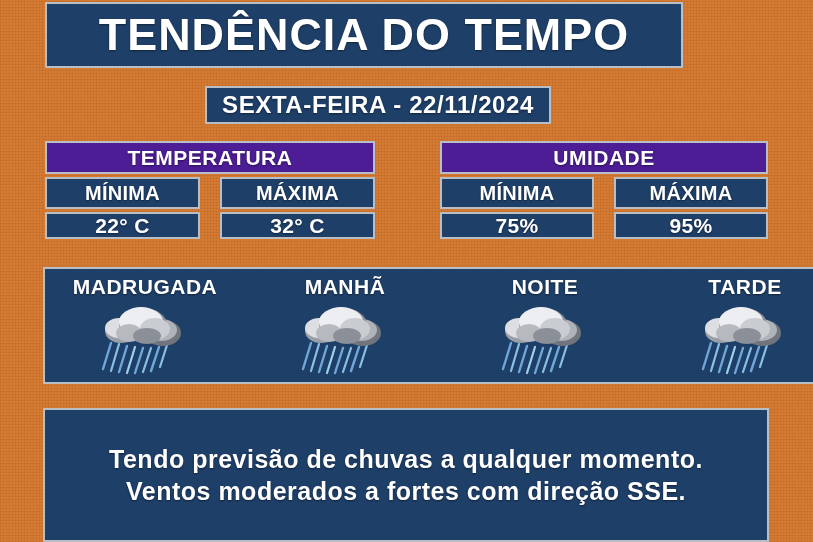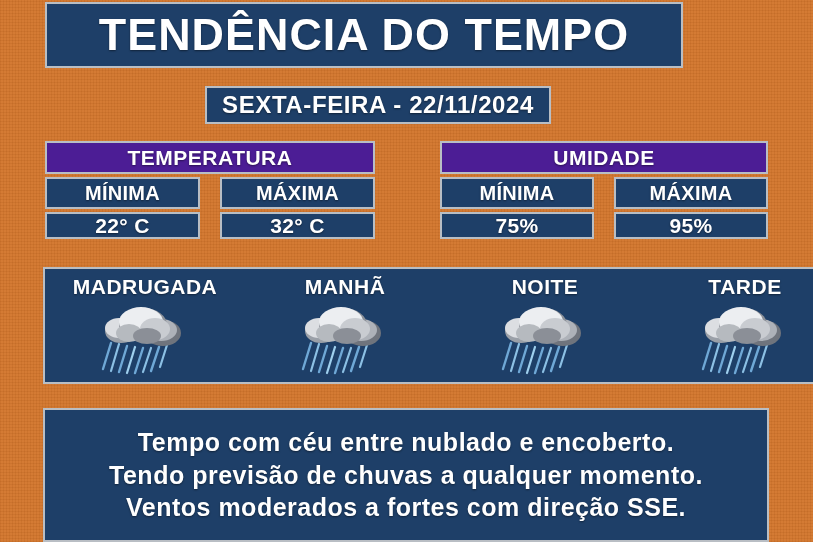--- a/index.html
+++ b/index.html
@@ -334,16 +334,15 @@
             <ellipse cx="50" cy="33" rx="14" ry="8" fill="#8b8f97"></ellipse>
           </g>
         </svg>
       </div>
     </div>
 
   </div>
 </div>
 
 <div class="panel" id="description-panel">
-  <div class="wtext desc-line">Tempo com céu entre nublado e encoberto.</div>
   <div class="wtext desc-line">Tendo previsão de chuvas a qualquer momento.</div>
   <div class="wtext desc-line">Ventos moderados a fortes com direção SSE.</div>
 </div>
 
 </body></html>

